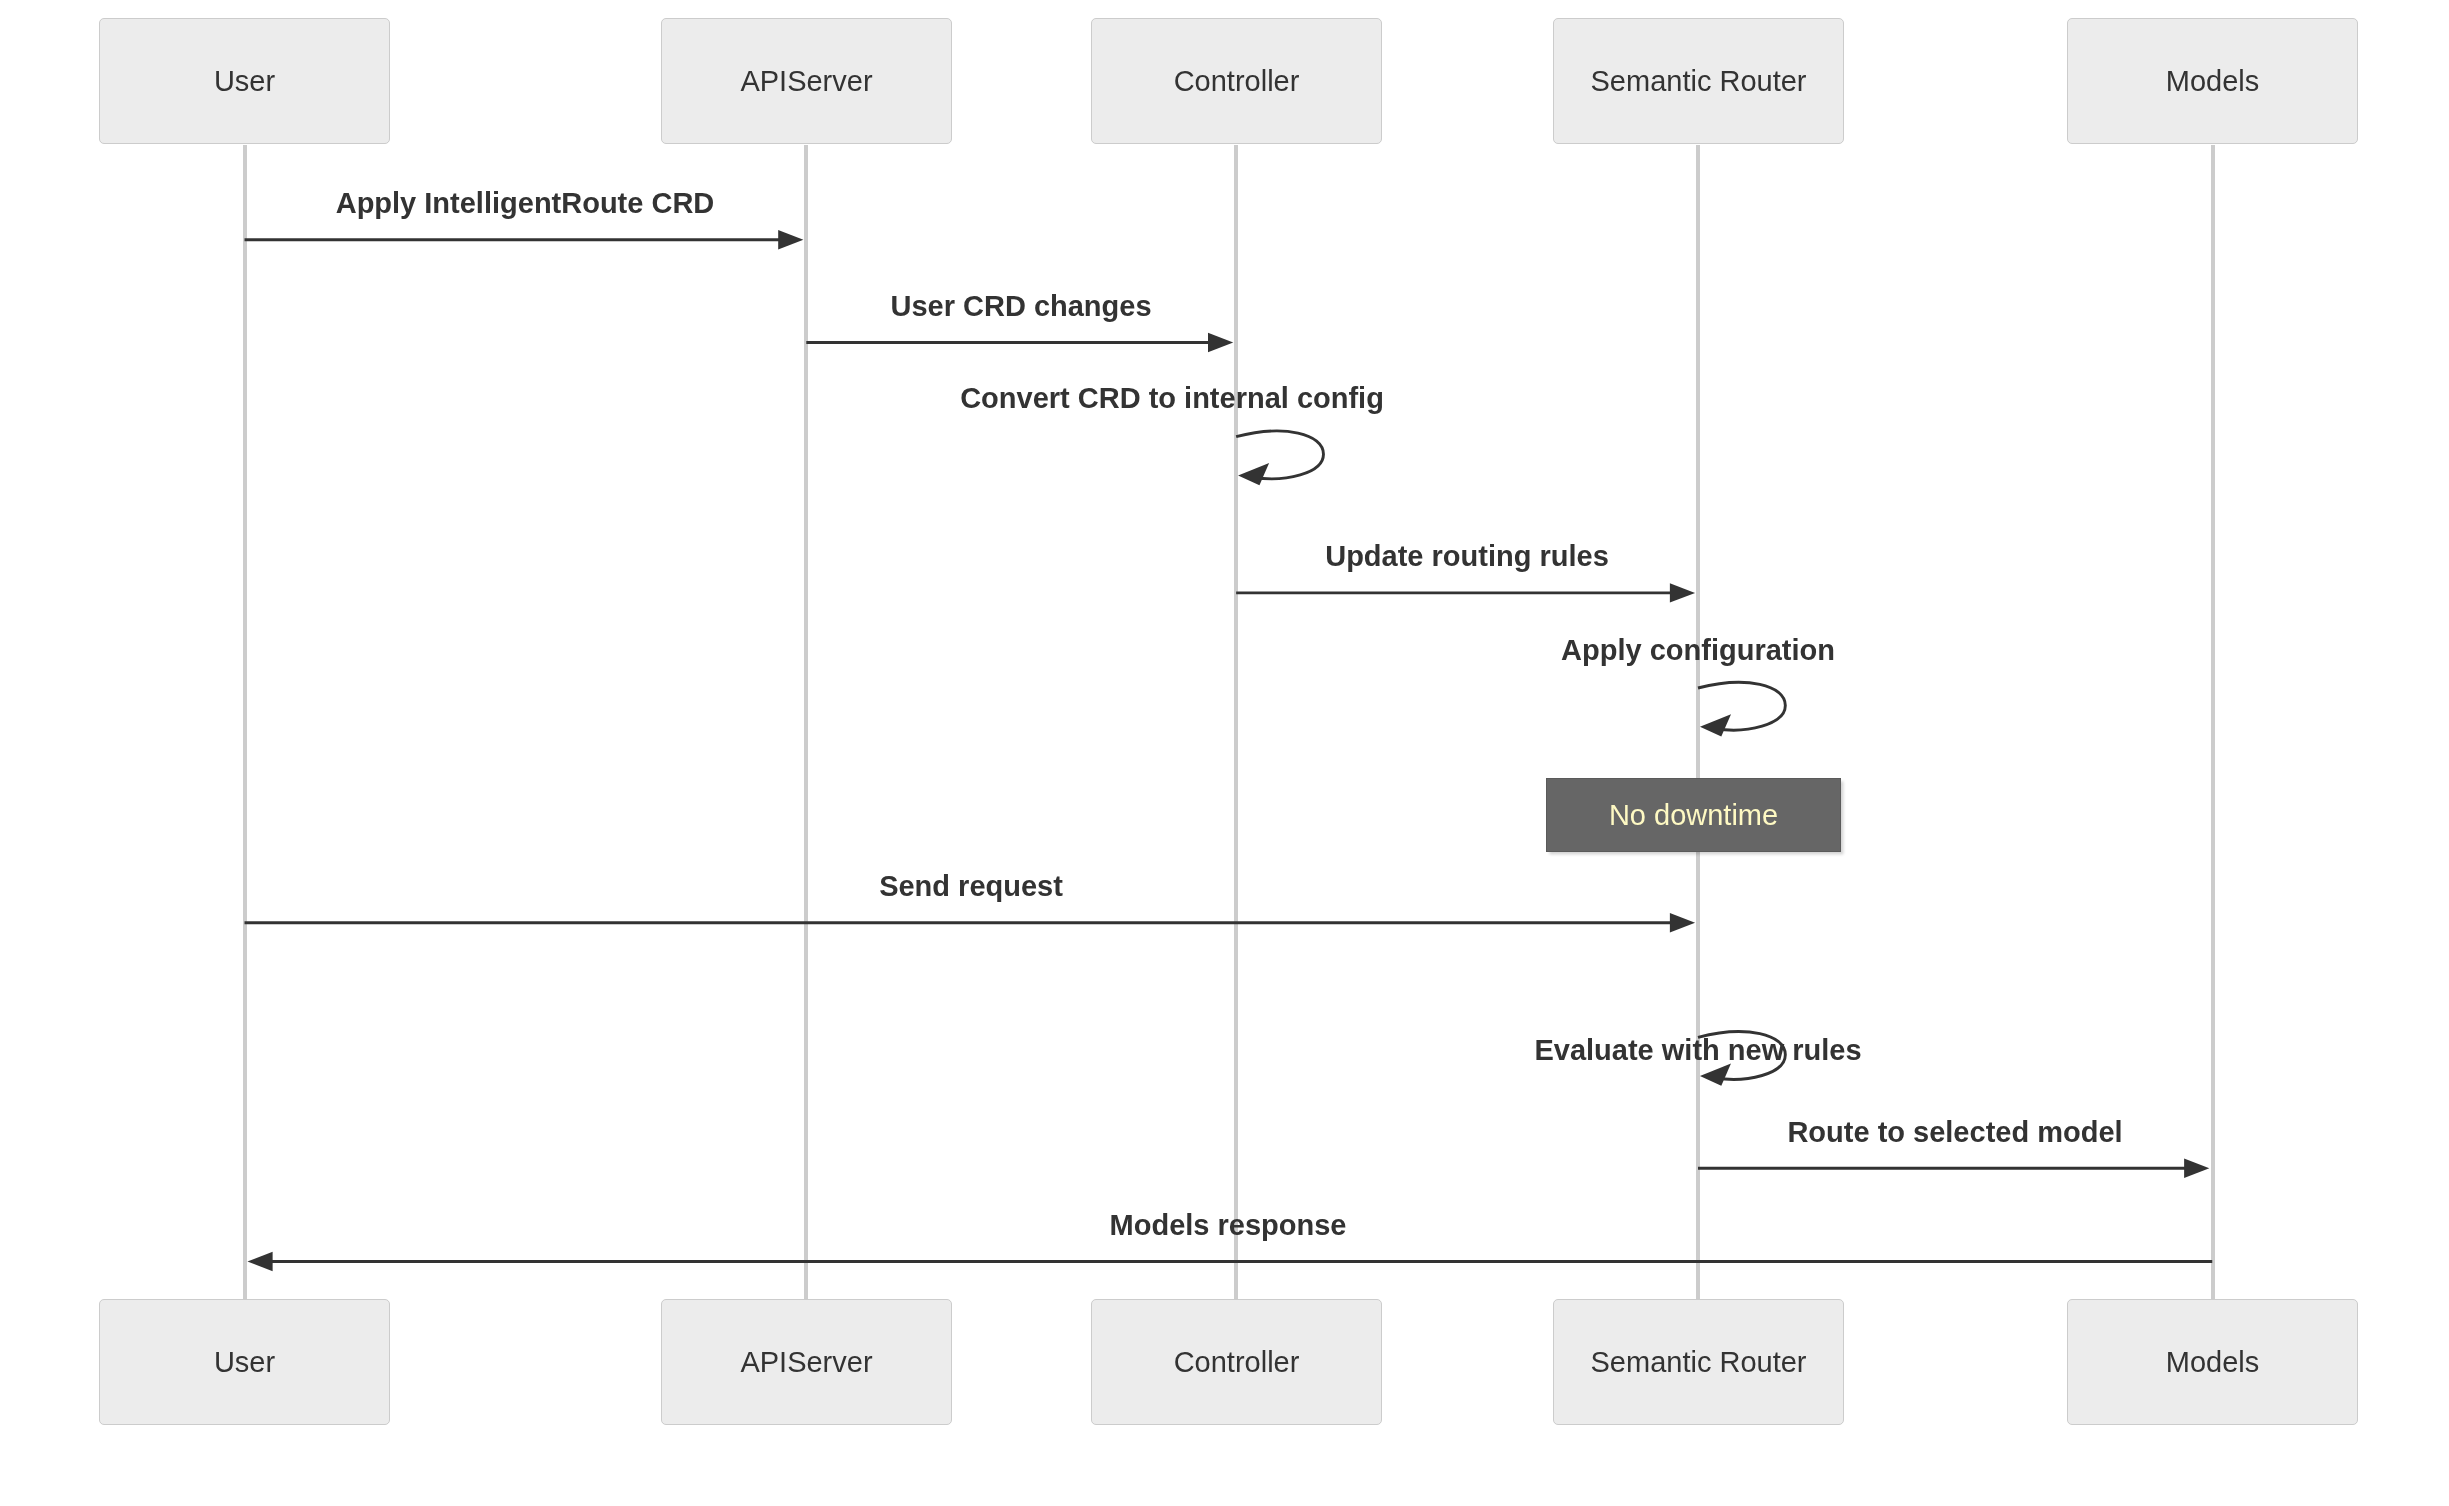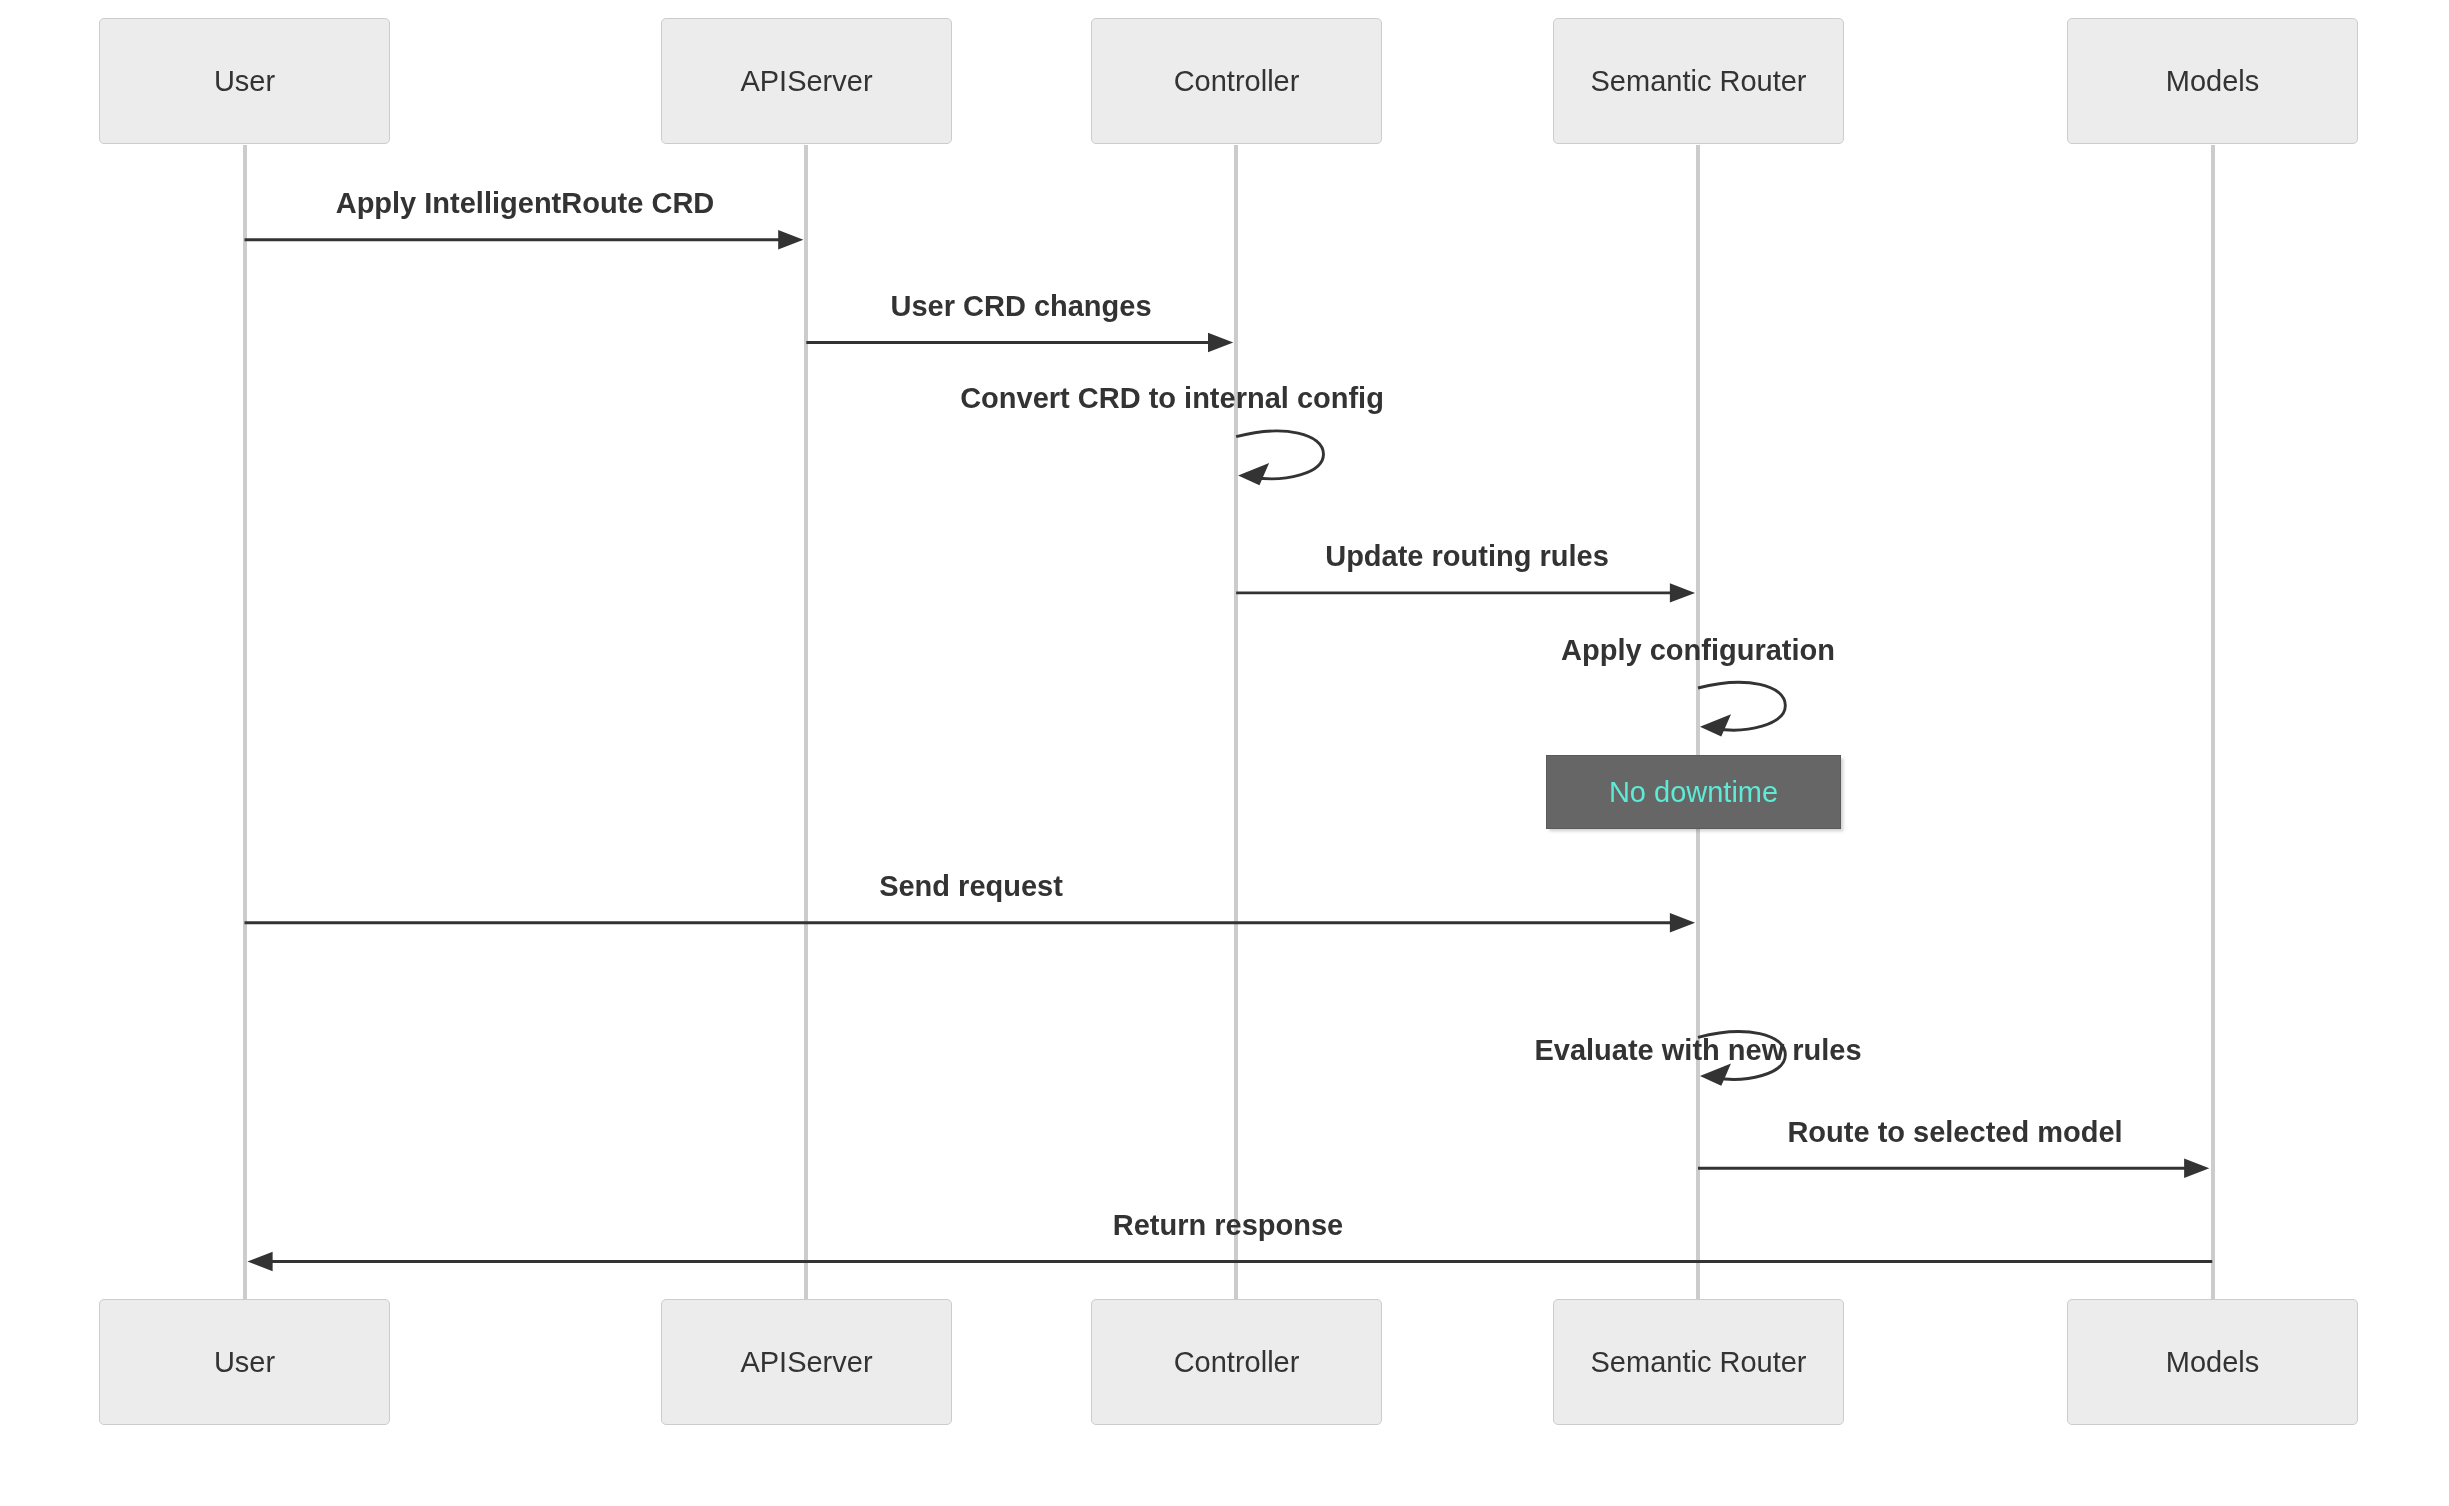--- a/index.html
+++ b/index.html
@@ -44,28 +44,28 @@
     font-size: 29px;
     line-height: 29px;
     height: 29px;
     white-space: nowrap;
     color: #333333;
     font-weight: bold;
   }
   .note {
     position: absolute;
     left: 1546px;
-    top: 755px;
+    top: 778px;
     width: 295px;
     height: 74px;
     background: #666666;
     border: 1.9px solid #5a5a5a;
     box-sizing: border-box;
     box-shadow: 2.9px 2.9px 2.9px rgba(0,0,0,0.18);
-    color: #5eead4;
+    color: #fef9c3;
     font-size: 29px;
     display: flex;
     align-items: center;
     justify-content: center;
     white-space: nowrap;
   }
   svg.overlay {
     position: absolute;
     left: 0;
     top: 0;
@@ -141,21 +141,21 @@
   </svg>
 
   <div class="msg-label" style="left:525px;  top:189px">Apply IntelligentRoute CRD</div>
   <div class="msg-label" style="left:1021px; top:292px">User CRD changes</div>
   <div class="msg-label" style="left:1172px; top:384px">Convert CRD to internal config</div>
   <div class="msg-label" style="left:1467px; top:542px">Update routing rules</div>
   <div class="msg-label" style="left:1698px; top:636px">Apply configuration</div>
   <div class="msg-label" style="left:971px; top:872px">Send request</div>
   <div class="msg-label" style="left:1698px; top:1036px">Evaluate with new rules</div>
   <div class="msg-label" style="left:1955px; top:1118px">Route to selected model</div>
-  <div class="msg-label" style="left:1228px; top:1211px">Return response</div>
+  <div class="msg-label" style="left:1228px; top:1211px">Models response</div>
 
   <div class="note">No downtime</div>
 
   <div class="actor top" style="left:99px">
       <span>User</span>
     </div>
   <div class="actor top" style="left:661px">
       <span>APIServer</span>
     </div>
   <div class="actor top" style="left:1091px">

